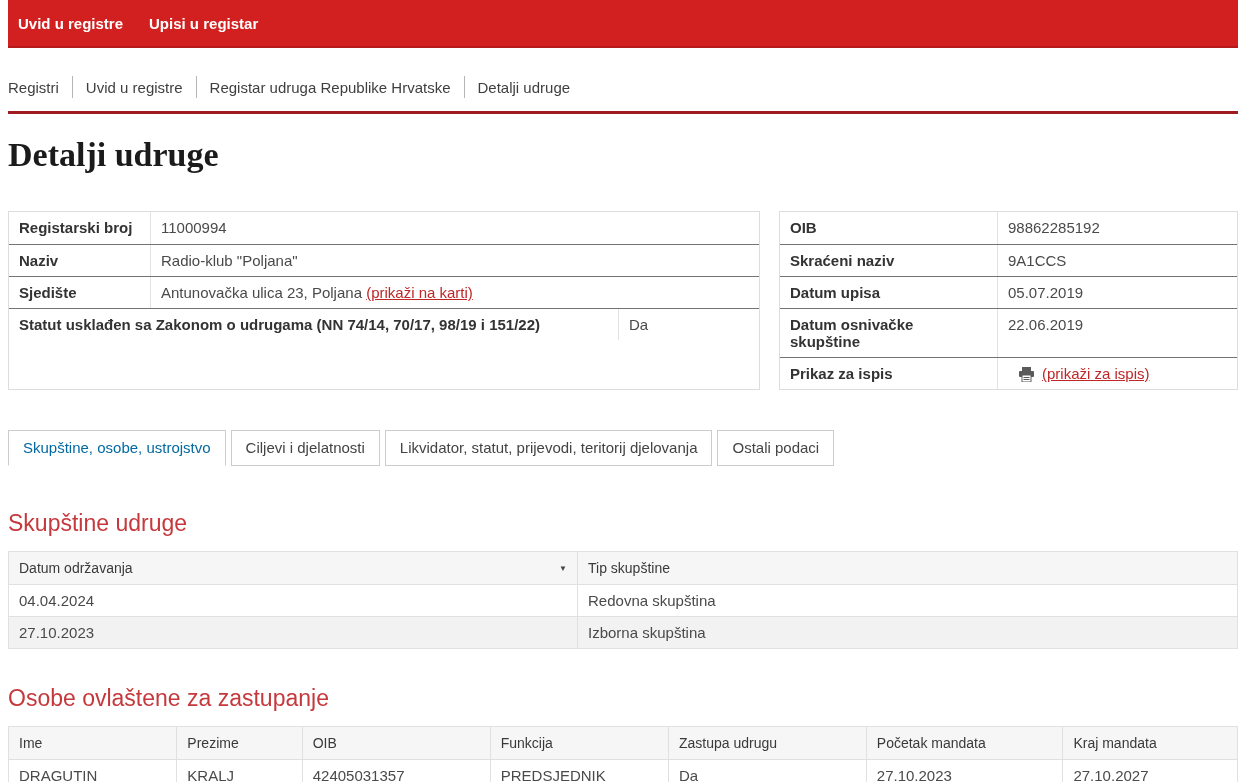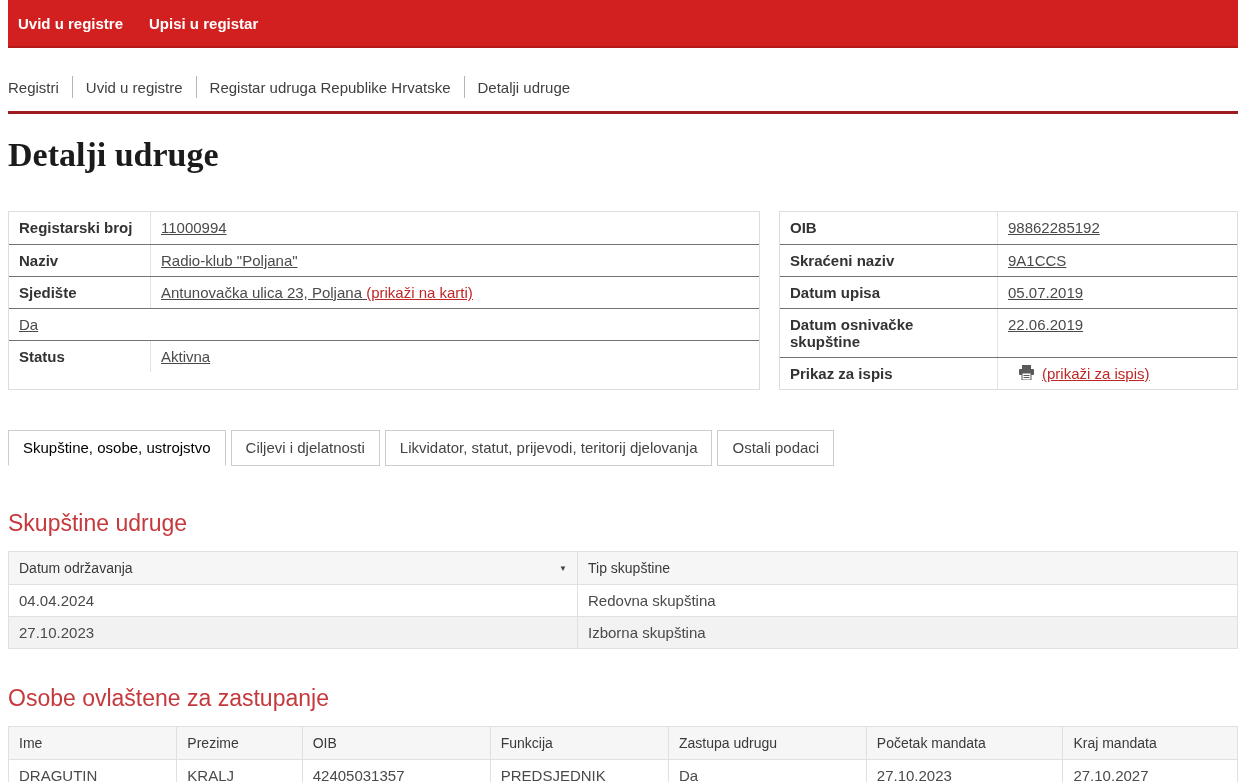--- a/index.html
+++ b/index.html
@@ -47,34 +47,34 @@
   .dtable { border: 1px solid #ddd; }
   .dtable-left  { width: 752px; }
   .dtable-right { flex: 1; }
   .drow { display: flex; align-items: stretch; border-top: 1px solid #737373; min-height: 32px; }
   .drow:first-child { border-top: none; }
   .dlabel {
     font-weight: bold; color: #333; padding: 7px 10px;
     border-right: 1px solid #e3e3e3; flex: 0 0 142px;
   }
   .dtable-right .dlabel { flex: 0 0 218px; }
-  .dvalue { flex: 1; padding: 7px 10px; color: #4a4a4a; text-decoration: underline; }
+  .dvalue { flex: 1; padding: 7px 10px; color: #4a4a4a; }
   .drow.wide .dlabel { flex: 1; }
   .drow.wide .dvalue { flex: 0 0 140px; }
   a.redlink { color: #bf2727; text-decoration: underline; cursor: pointer; }
-  .print-cell { display: flex; align-items: flex-start; gap: 7px; padding-left: 20px; }
+  .print-cell { display: flex; align-items: flex-end; gap: 7px; padding-left: 20px; }
   .printer-ico { width: 17px; height: 15px; display: inline-block; }
 
   
   .tabs { display: flex; margin-top: 40px; gap: 5px; align-items: flex-start; }
   .tab {
     border: 1px solid #ccc; background: #fff; color: #444;
     padding: 8px 14px 9px 14px; font-size: 15px; cursor: pointer; white-space: nowrap;
   }
-  .tab.active { color: #000000; border-bottom-color: #fff; }
+  .tab.active { color: #0369a1; border-bottom-color: #fff; }
 
   
   h2.section-heading {
     font-weight: 400; font-size: 23px; color: #c5383c; margin: 44px 0 14px 0;
   }
   h2.section-heading.second { margin-top: 36px; }
 
   
   table.grid { width: 100%; border-collapse: collapse; font-size: 15px; }
   table.grid th, table.grid td { border: 1px solid #e0e0e0; text-align: left; }
@@ -129,25 +129,22 @@
       <div class="dvalue">Radio-klub "Poljana"</div>
     </div>
     <div class="drow">
       <div class="dlabel">Sjedište</div>
       <div class="dvalue">
         <span>Antunovačka ulica 23, Poljana</span>
         <a class="redlink">(prikaži na karti)</a>
       </div>
     </div>
     <div class="drow wide">
+      <div class="dlabel">Statut usklađen sa Zakonom o udrugama (NN 74/14, 70/17, 98/19 i 151/22)</div>
       <div class="dvalue">Da</div>
-    </div>
-    <div class="drow">
-      <div class="dlabel">Status</div>
-      <div class="dvalue">Aktivna</div>
     </div>
   </div>
 
   <div class="dtable dtable-right">
     <div class="drow">
       <div class="dlabel">OIB</div>
       <div class="dvalue">98862285192</div>
     </div>
     <div class="drow">
       <div class="dlabel">Skraćeni naziv</div>

